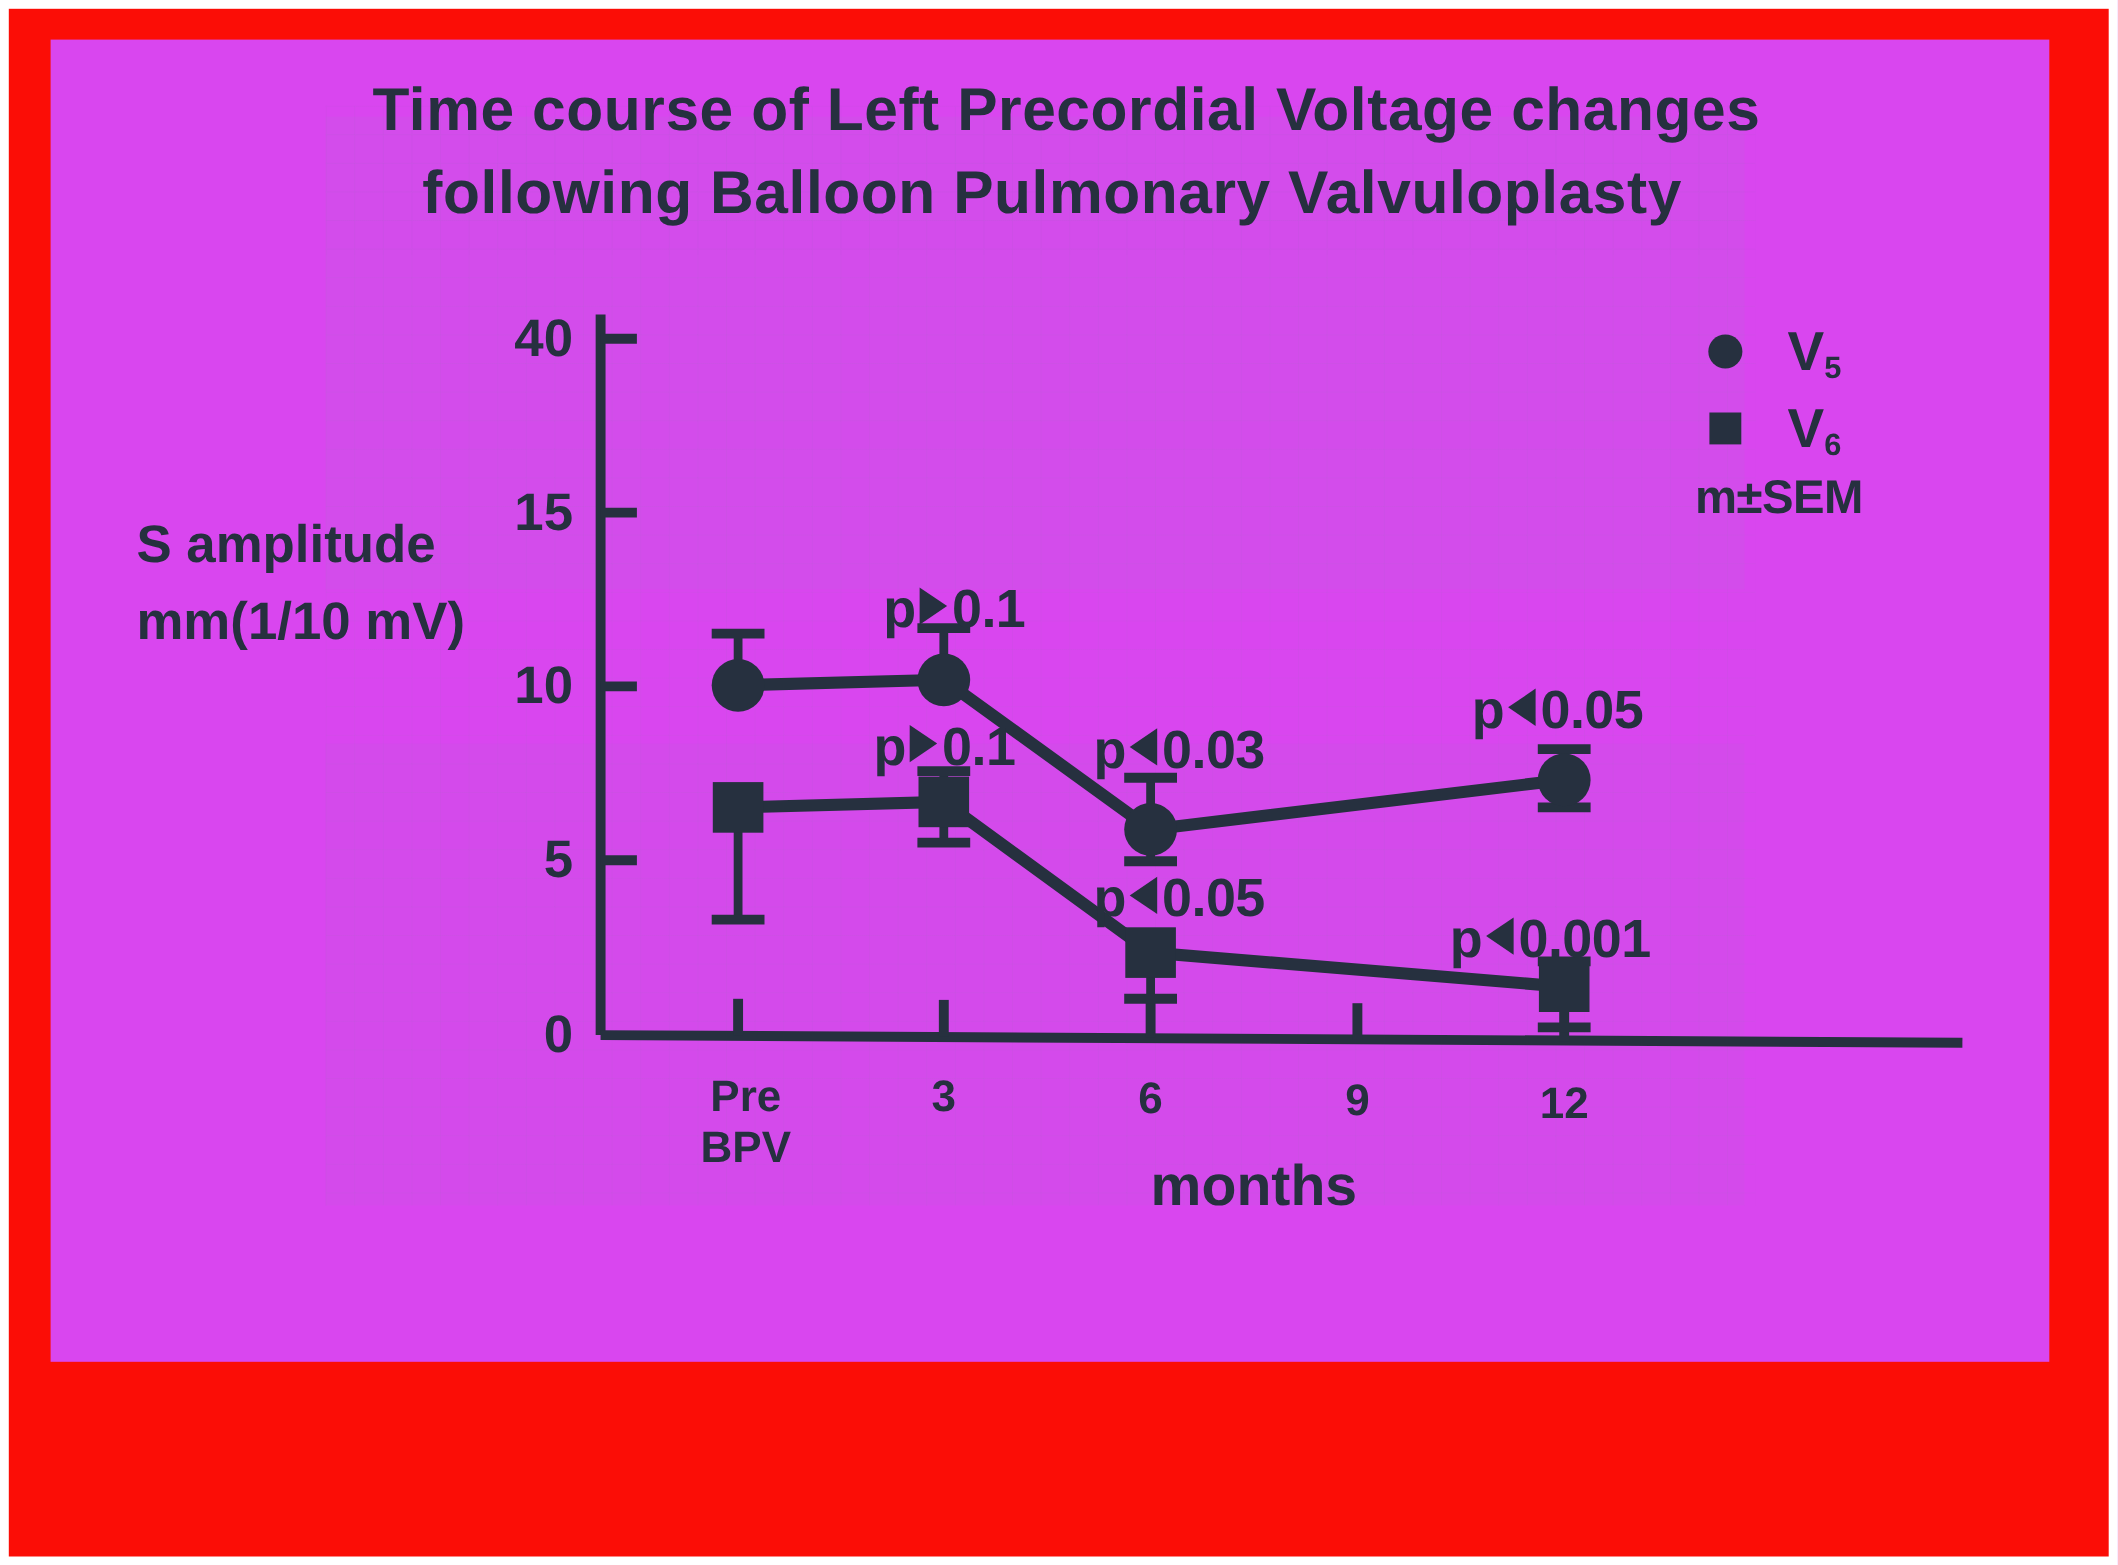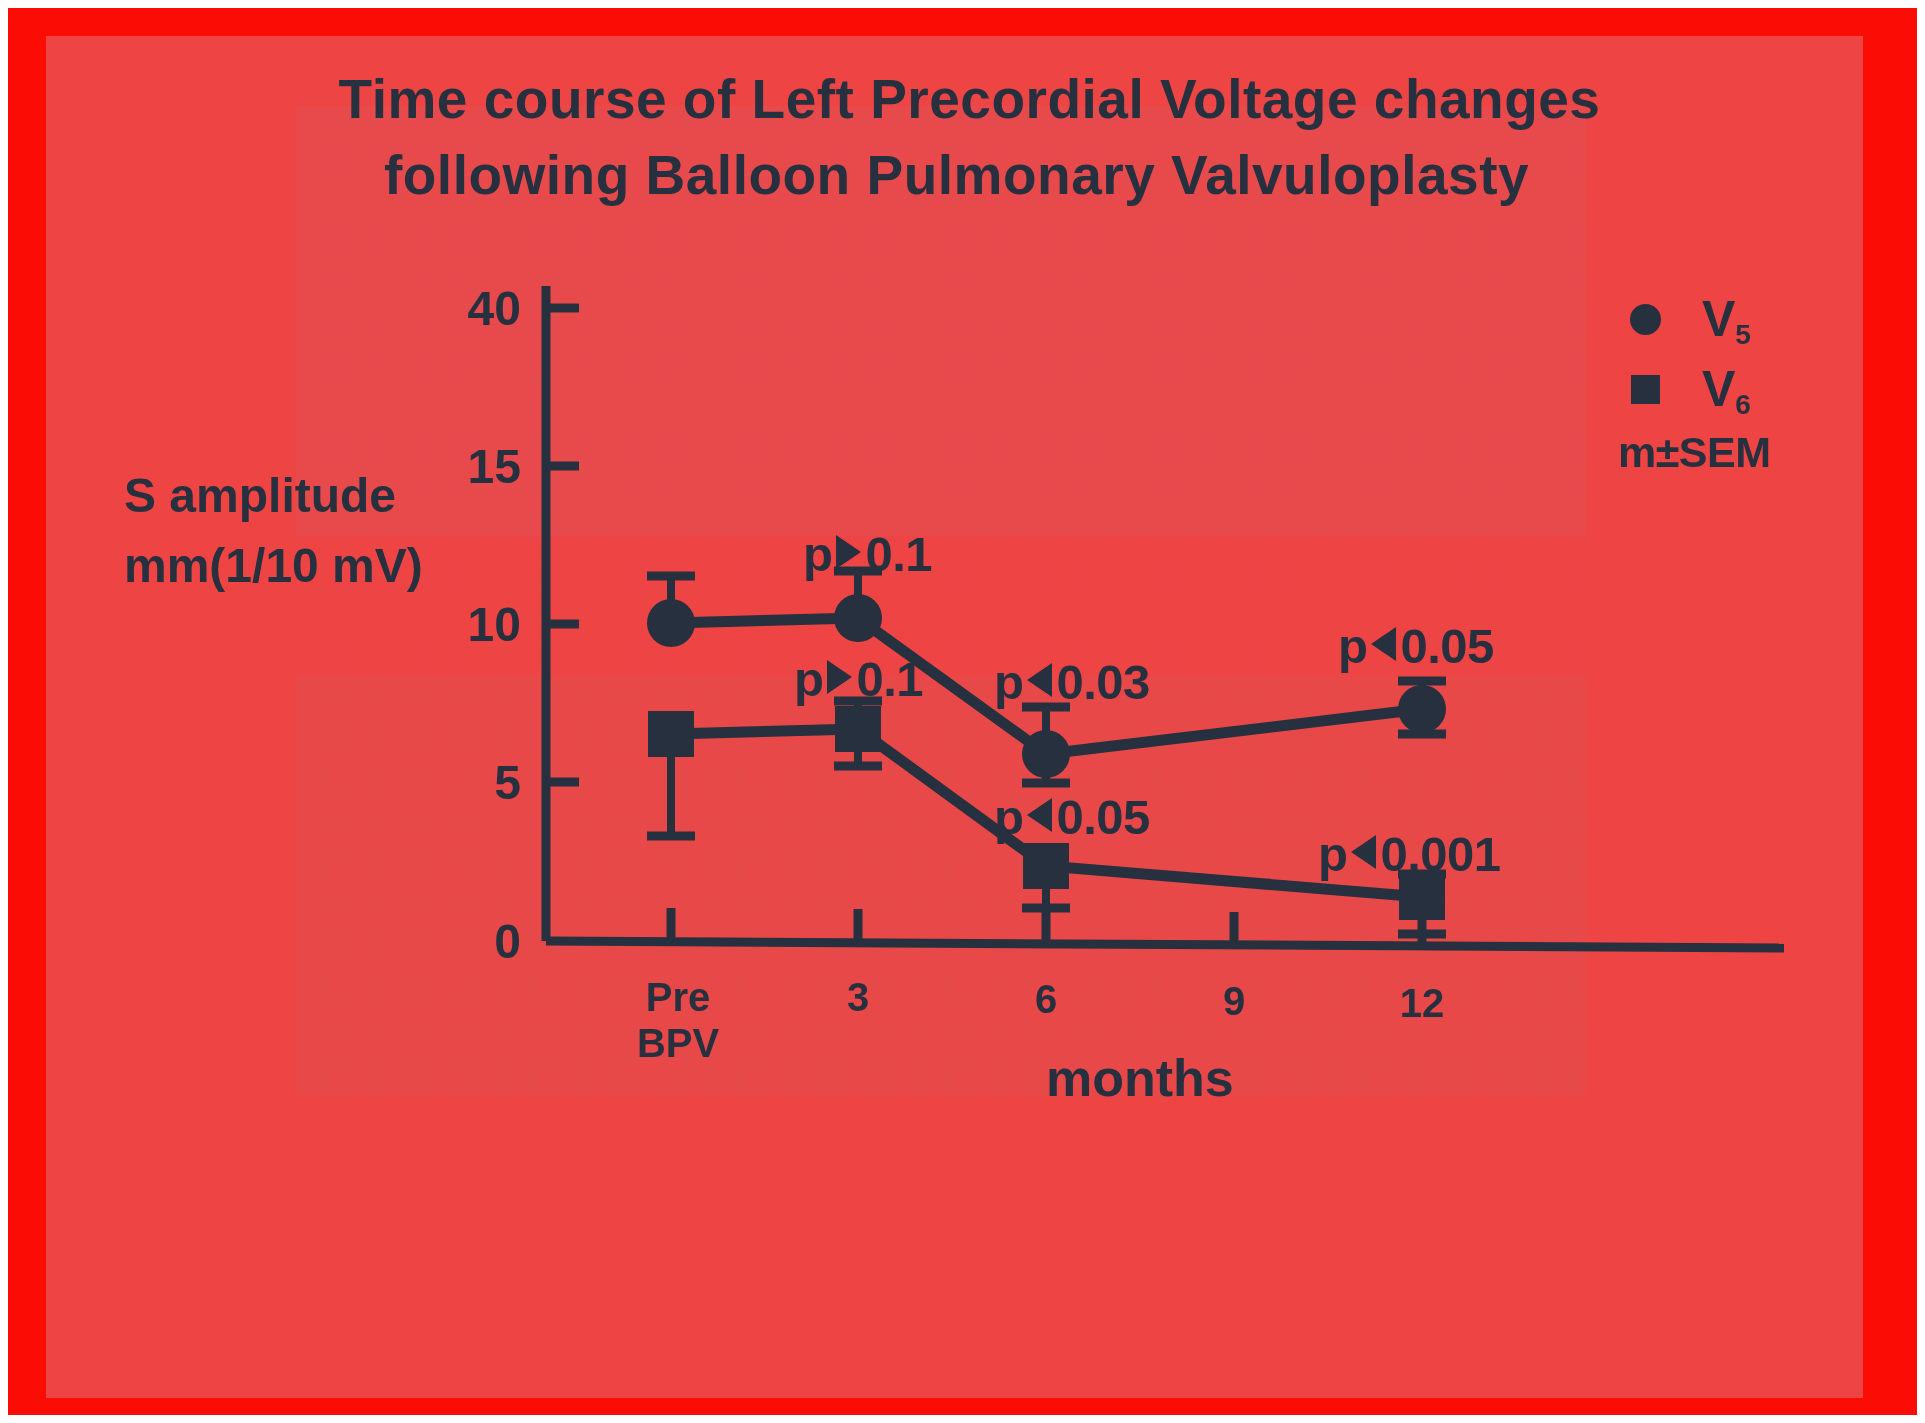--- a/index.html
+++ b/index.html
@@ -32,22 +32,22 @@
     background: #fb0d06;
     box-sizing: border-box;
   }
 
   
   #slide-inner {
     position: absolute;
     left: 46px;
     top: 36px;
     width: 1817px;
-    height: 1362px;
-    background: #ef4444;
+    height: 1202px;
+    background: #d946ef;
     overflow: hidden;
   }
 
   
   #ghost-grid {
     position: absolute;
     left: 250px;
     top: 60px;
     width: 1300px;
     height: 1000px;
@@ -139,21 +139,21 @@
     position: absolute;
     color: #26303f;
     font-weight: bold;
     font-size: 52px;
     white-space: nowrap;
   }
 
   
   #legend {
     position: absolute;
-    left: 1572px;
+    left: 1495px;
     top: 252px;
     color: #26303f;
     font-weight: bold;
     font-size: 50px;
   }
   .legend-row {
     display: flex;
     align-items: center;
     height: 62px;
     margin-bottom: 8px;

